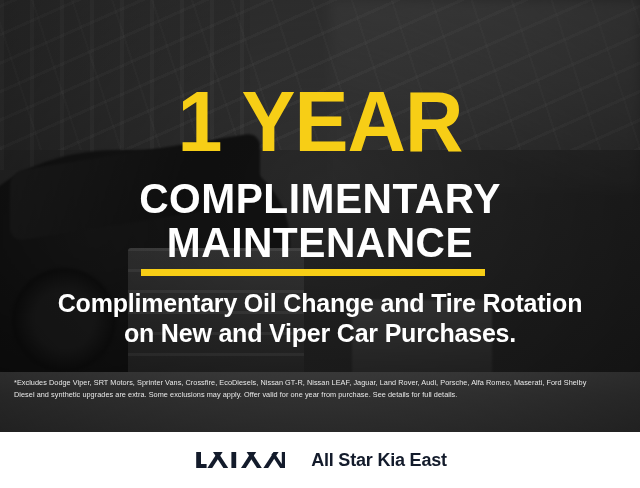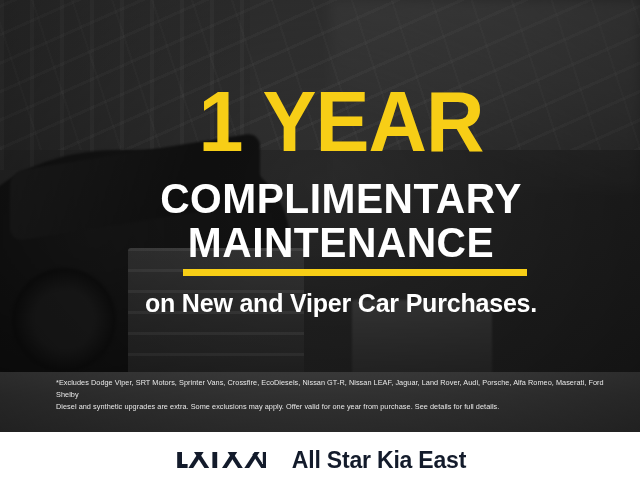--- a/index.html
+++ b/index.html
@@ -144,21 +144,20 @@
     inset: 0;
     background:
       radial-gradient(ellipse at 50% 42%, rgba(0,0,0,0.30) 0%, rgba(0,0,0,0.52) 70%, rgba(0,0,0,0.62) 100%);
   }
 
   
   .hero-content {
     position: absolute;
     inset: 0;
     text-align: center;
-    margin-left: 42px;
   }
 
   .title-year {
     position: absolute;
     left: 0; right: 0;
     top: 78px;
     color: #F7CE16;
     font-size: 86px;
     line-height: 86px;
     font-weight: 700;
@@ -233,21 +232,21 @@
     height: 56px;
     background: #ffffff;
     display: flex;
     align-items: center;
     justify-content: center;
     gap: 26px;
   }
   .kia-logo { display: block; }
   .dealer-name {
     color: #131B2B;
-    font-size: 23px;
+    font-size: 18px;
     font-weight: 700;
     letter-spacing: -0.2px;
     white-space: nowrap;
   }
 </style>
 </head>
 <body>
 
 <div class="ad">
 
@@ -268,20 +267,21 @@
 
       <div class="title-year">1 YEAR</div>
 
       <div class="title-comp">COMPLIMENTARY</div>
 
       <div class="title-maint">MAINTENANCE</div>
 
       <div class="divider"></div>
 
       <div class="subhead">
+        <span class="l1">Complimentary Oil Change and Tire Rotation</span>
         <span class="l2">on New and Viper Car Purchases.</span>
       </div>
 
       <div class="disclaimer">
         <span>*Excludes Dodge Viper, SRT Motors, Sprinter Vans, Crossfire, EcoDiesels, Nissan GT-R, Nissan LEAF, Jaguar, Land Rover, Audi, Porsche, Alfa Romeo, Maserati, Ford Shelby</span>
         <span>Diesel and synthetic upgrades are extra. Some exclusions may apply. Offer valid for one year from purchase. See details for full details.</span>
       </div>
 
     </div>
   </div>

